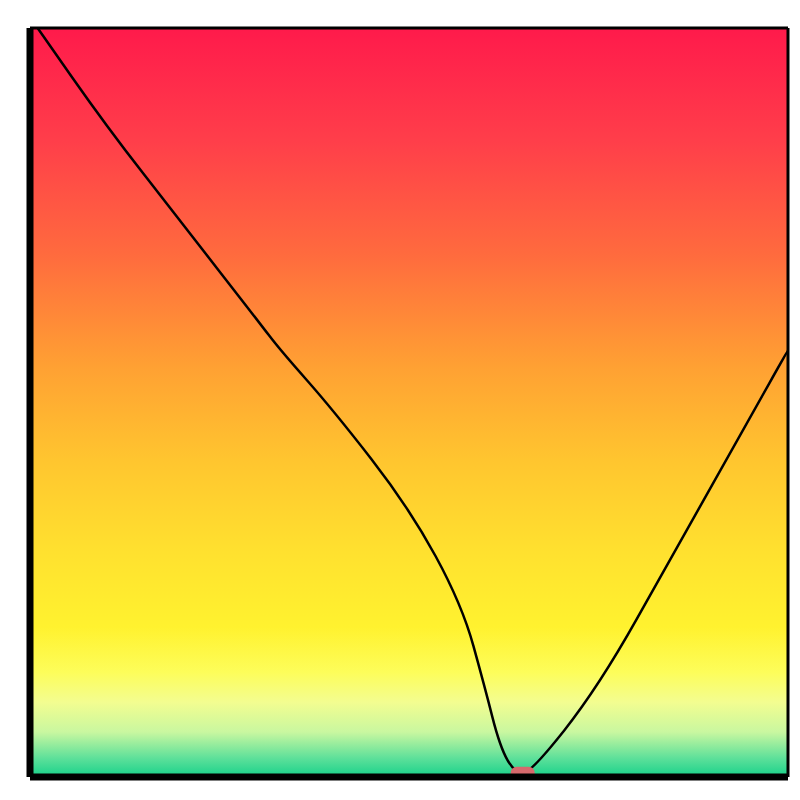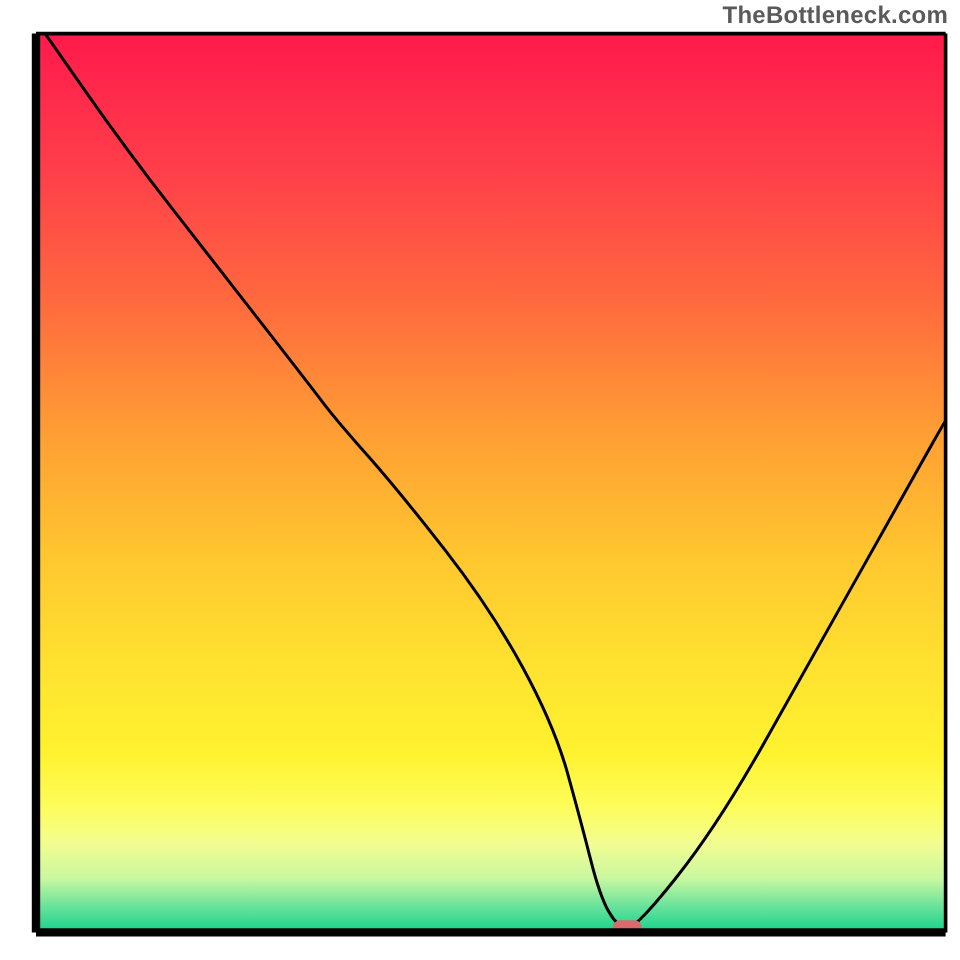--- a/index.html
+++ b/index.html
@@ -27,21 +27,20 @@
   svg.chart {
     position: absolute;
     top: 0;
     left: 0;
   }
 </style>
 </head>
 <body>
 
 <div class="container">
-  <div class="watermark">TheBottleneck.com</div>
 
   <svg class="chart" width="800" height="800" viewBox="0 0 800 800">
     <defs>
       <linearGradient id="bg-grad" x1="0" y1="0" x2="0" y2="1">
       <stop offset="0.00%" stop-color="#ff1a4b"></stop>
           <stop offset="15.00%" stop-color="#ff3e4a"></stop>
           <stop offset="30.00%" stop-color="#ff6a3e"></stop>
           <stop offset="45.00%" stop-color="#ffa033"></stop>
           <stop offset="58.00%" stop-color="#ffc62f"></stop>
           <stop offset="70.00%" stop-color="#ffe12f"></stop>

